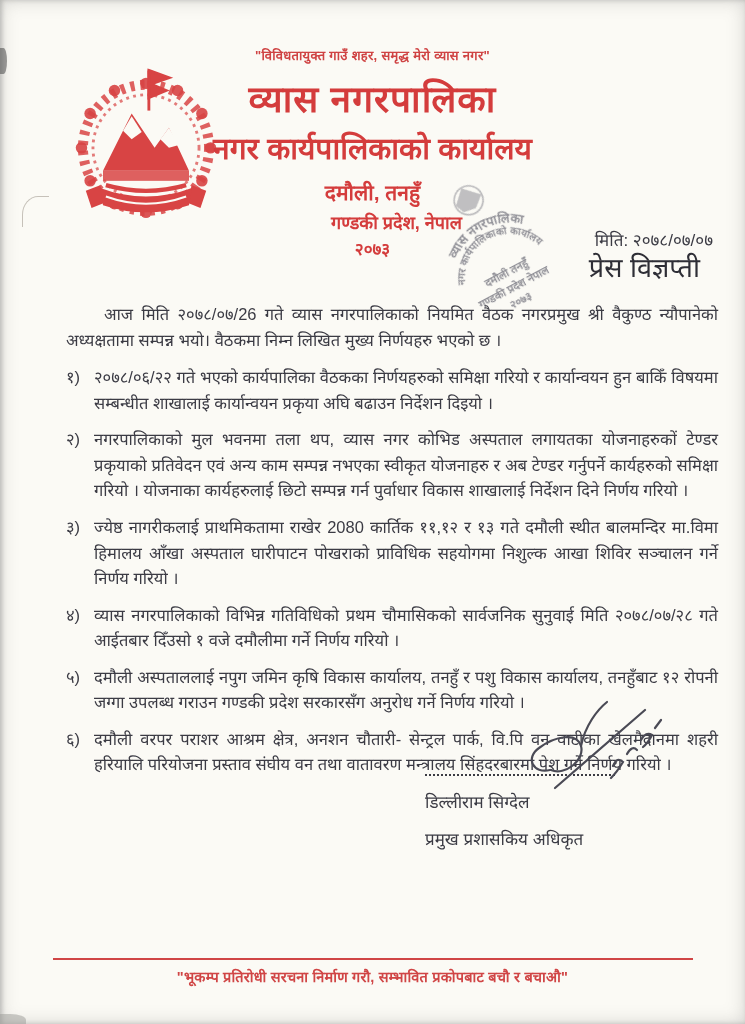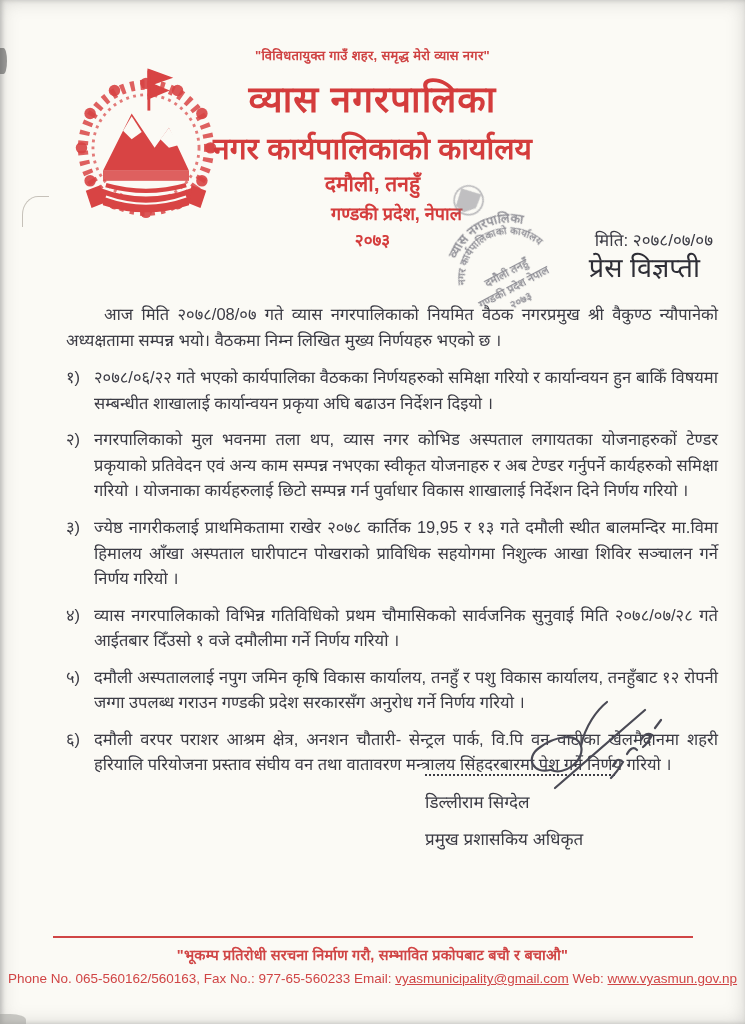--- a/index.html
+++ b/index.html
@@ -16,21 +16,21 @@
     box-shadow:inset 0 0 18px rgba(90,90,90,.25), inset 2px 0 4px rgba(60,60,60,.25);
     overflow:hidden;
     color:#3b3b44;
   }
   
   .logo{position:absolute;left:60px;top:56px;width:172px;height:178px;}
   .head-center{position:absolute;left:0;top:46px;width:745px;text-align:center;color:#d43c3c;}
   .slogan-top{font-size:13px;font-weight:bold;letter-spacing:.3px;color:#cf4343;}
   .org-name{font-size:37px;font-weight:bold;margin-top:8px;letter-spacing:1px;}
   .office-name{font-size:30px;font-weight:bold;margin-top:4px;}
-  .place{font-size:21px;font-weight:bold;margin-top:1px;}
+  .place{font-size:21px;font-weight:bold;margin-top:10px;}
   .province{font-size:18px;font-weight:bold;margin-top:4px;padding-left:48px;}
   .year{font-size:17px;font-weight:bold;margin-top:3px;}
   .date-line{position:absolute;right:32px;top:228px;font-size:17px;color:#3b3b44;}
   
   .stamp{
     position:absolute;left:408px;top:168px;width:170px;height:160px;
     transform:rotate(-28deg);
     opacity:.8;filter:blur(.3px);
     pointer-events:none;
   }
@@ -138,33 +138,33 @@
       <text x="100" y="146" font-size="13">गण्डकी प्रदेश नेपाल</text>
       <text x="100" y="164" font-size="13">२०७३</text>
     </g>
   </svg>
 
   <div class="date-line">मिति: २०७८/०७/०७</div>
 
   <div class="doc-title">प्रेस विज्ञप्ती</div>
 
   <div class="content">
-    <p class="intro">आज मिति २०७८/08/०७ गते व्यास नगरपालिकाको नियमित वैठक नगरप्रमुख श्री वैकुण्ठ न्यौपानेको अध्यक्षतामा सम्पन्न भयो। वैठकमा निम्न लिखित मुख्य निर्णयहरु भएको छ ।</p>
+    <p class="intro">आज मिति २०७८/०७/26 गते व्यास नगरपालिकाको नियमित वैठक नगरप्रमुख श्री वैकुण्ठ न्यौपानेको अध्यक्षतामा सम्पन्न भयो। वैठकमा निम्न लिखित मुख्य निर्णयहरु भएको छ ।</p>
 
     <div class="decision">
       <span class="num">१)</span>
       <span class="txt">२०७८/०६/२२ गते भएको कार्यपालिका वैठकका निर्णयहरुको समिक्षा गरियो र कार्यान्वयन हुन बाकिँ विषयमा सम्बन्धीत शाखालाई कार्यान्वयन प्रकृया अघि बढाउन निर्देशन दिइयो ।</span>
     </div>
     <div class="decision">
       <span class="num">२)</span>
       <span class="txt">नगरपालिकाको मुल भवनमा तला थप, व्यास नगर कोभिड अस्पताल लगायतका योजनाहरुकों टेण्डर प्रकृयाको प्रतिवेदन एवं अन्य काम सम्पन्न नभएका स्वीकृत योजनाहरु र अब टेण्डर गर्नुपर्ने कार्यहरुको समिक्षा गरियो । योजनाका कार्यहरुलाई छिटो सम्पन्न गर्न पुर्वाधार विकास शाखालाई निर्देशन दिने निर्णय गरियो ।</span>
     </div>
     <div class="decision">
       <span class="num">३)</span>
-      <span class="txt">ज्येष्ठ नागरीकलाई प्राथमिकतामा राखेर २०७८ कार्तिक 19,95 र १३ गते दमौली स्थीत बालमन्दिर मा.विमा हिमालय आँखा अस्पताल घारीपाटन पोखराको प्राविधिक सहयोगमा निशुल्क आखा शिविर सञ्चालन गर्ने निर्णय गरियो ।</span>
+      <span class="txt">ज्येष्ठ नागरीकलाई प्राथमिकतामा राखेर 2080 कार्तिक ११,१२ र १३ गते दमौली स्थीत बालमन्दिर मा.विमा हिमालय आँखा अस्पताल घारीपाटन पोखराको प्राविधिक सहयोगमा निशुल्क आखा शिविर सञ्चालन गर्ने निर्णय गरियो ।</span>
     </div>
     <div class="decision">
       <span class="num">४)</span>
       <span class="txt">व्यास नगरपालिकाको विभिन्न गतिविधिको प्रथम चौमासिकको सार्वजनिक सुनुवाई मिति २०७८/०७/२८ गते आईतबार दिँउसो १ वजे दमौलीमा गर्ने निर्णय गरियो ।</span>
     </div>
     <div class="decision">
       <span class="num">५)</span>
       <span class="txt">दमौली अस्पताललाई नपुग जमिन कृषि विकास कार्यालय, तनहुँ र पशु विकास कार्यालय, तनहुँबाट १२ रोपनी जग्गा उपलब्ध गराउन गण्डकी प्रदेश सरकारसँग अनुरोध गर्ने निर्णय गरियो ।</span>
     </div>
     <div class="decision">
@@ -186,21 +186,15 @@
       </g>
     </svg>
     <span class="sig-dots"></span>
     <div class="sig-name">डिल्लीराम सिग्देल</div>
     <div class="sig-title">प्रमुख प्रशासकिय अधिकृत</div>
   </div>
 
   <div class="footer">
     <div class="footer-rule"></div>
     <div class="footer-slogan">"भूकम्प प्रतिरोधी सरचना निर्माण गरौ, सम्भावित प्रकोपबाट बचौ र बचाऔ"</div>
-    <div class="footer-contact">
-      <span>Phone No. 065-560162/560163, Fax No.: 977-65-560233 Email:</span>
-      <span class="u">vyasmunicipality@gmail.com</span>
-      <span>Web:</span>
-      <span class="u">www.vyasmun.gov.np</span>
-    </div>
   </div>
 
 </div>
 
 </body></html>

